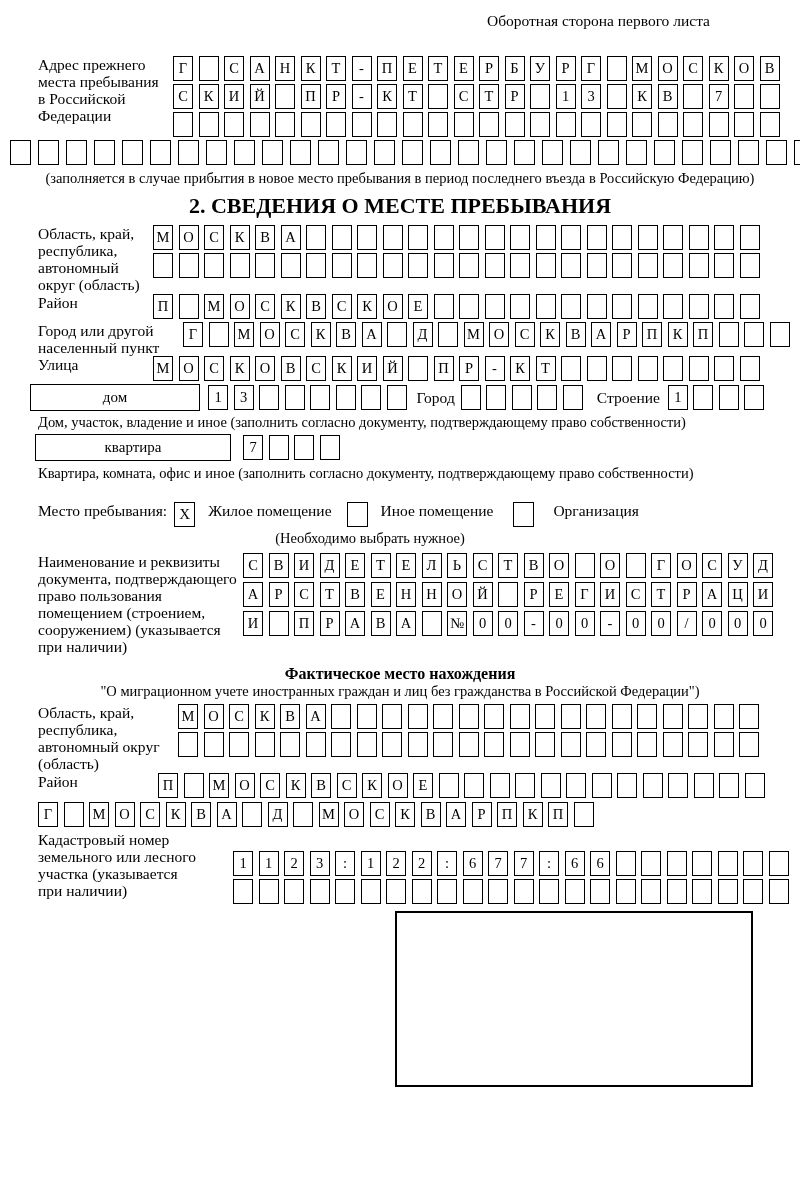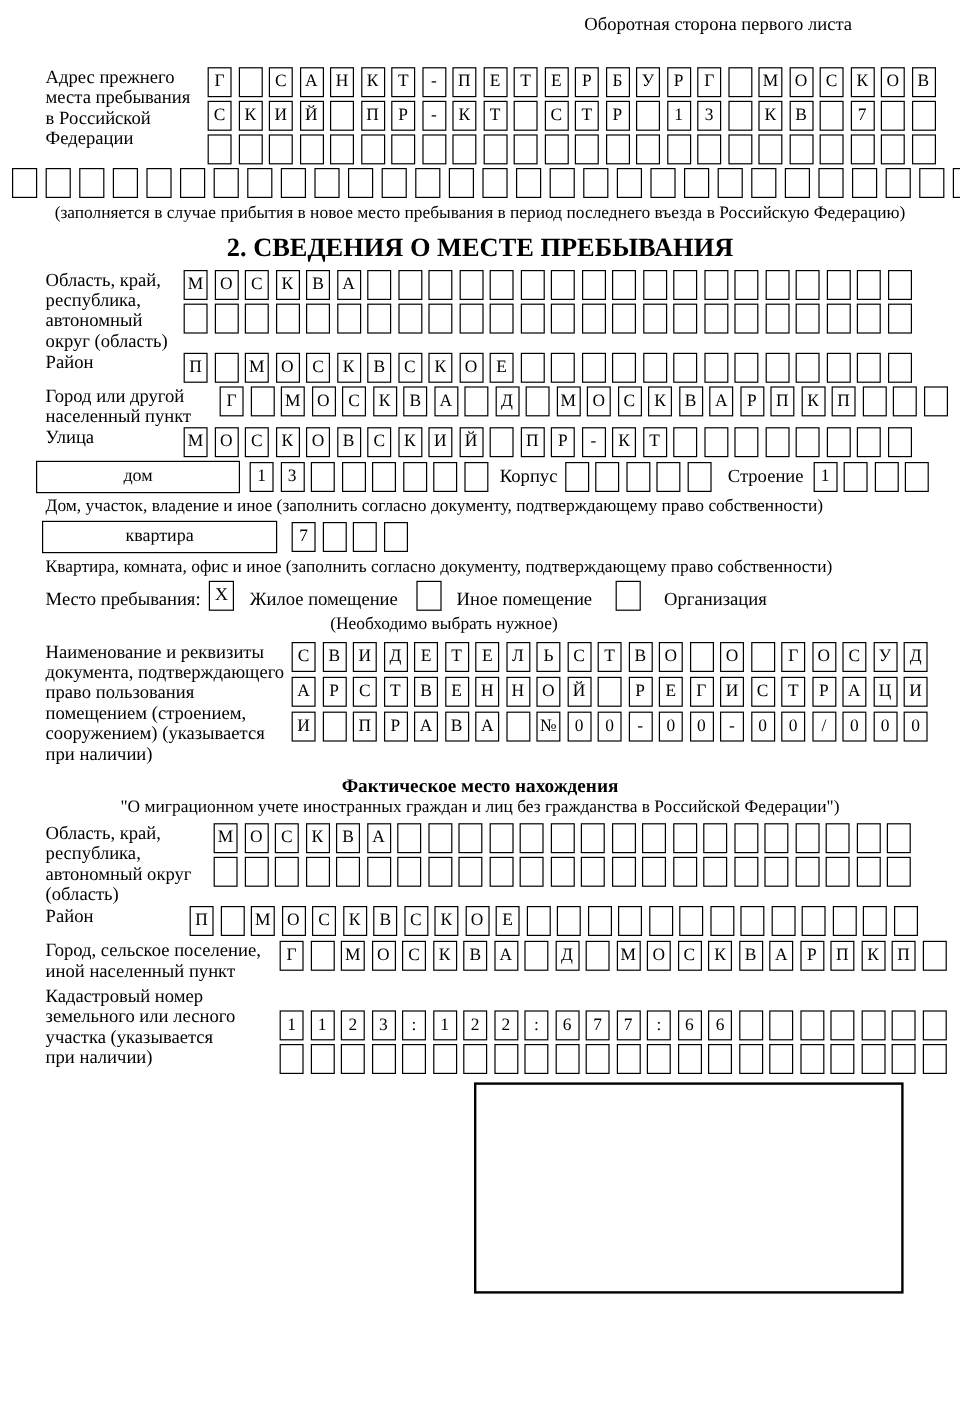--- a/index.html
+++ b/index.html
@@ -51,21 +51,21 @@
   .mt3{margin-top:3px}.mt4{margin-top:4px}.mt5{margin-top:5px}.mt6{margin-top:6px}.mt10{margin-top:10px}
 
   .prev-block { margin-top: 26px; }
   .row4 { margin: 3px 0 0 10px; }
 
   .house-row { display:flex; align-items:center; margin: 3px 0 0 30px; font-size: 15.5px; }
   .house-box { width: 170px; }
   .apt-row { display:flex; align-items:center; margin: 3px 0 0 35px; }
   .apt-box { width: 196px; }
 
-  .place-row { display:flex; align-items:flex-end; margin: 3px 0 0 38px; font-size: 15.5px; }
+  .place-row { display:flex; align-items:flex-start; margin: 21px 0 0 38px; font-size: 15.5px; }
   .place-note { width: 740px; }
 
   .doc-block { margin-top: 6px; }
 
   .cad-cells { margin-top: 20px; }
 
   .stamp-box {
     margin: 7px 0 0 395px;
     width: 358px; height: 176px;
     border: 2px solid #000;
@@ -360,21 +360,21 @@
     <div class="cells" style="margin-left:8px">
         <span class="cell">1</span>
         <span class="cell">3</span>
         <span class="cell"></span>
         <span class="cell"></span>
         <span class="cell"></span>
         <span class="cell"></span>
         <span class="cell"></span>
         <span class="cell"></span>
       </div>
-    <span class="label" style="margin:0 6px 0 10px">Корпус</span>
+    <span class="label" style="margin:0 6px 0 10px">Город</span>
     <div class="cells">
         <span class="cell"></span>
         <span class="cell"></span>
         <span class="cell"></span>
         <span class="cell"></span>
         <span class="cell"></span>
       </div>
     <span class="label" style="margin:0 8px 0 14px">Строение</span>
     <div class="cells">
         <span class="cell">1</span>
@@ -573,22 +573,20 @@
         <span class="cell"></span>
         <span class="cell"></span>
         <span class="cell"></span>
         <span class="cell"></span>
         <span class="cell"></span>
         <span class="cell"></span>
       </div>
   </div>
 
   <div class="row mt4">
-    <div class="label w195">Город, сельское поселение,
-иной населенный пункт</div>
     <div class="cells">
         <span class="cell">Г</span>
         <span class="cell"></span>
         <span class="cell">М</span>
         <span class="cell">О</span>
         <span class="cell">С</span>
         <span class="cell">К</span>
         <span class="cell">В</span>
         <span class="cell">А</span>
         <span class="cell"></span>

